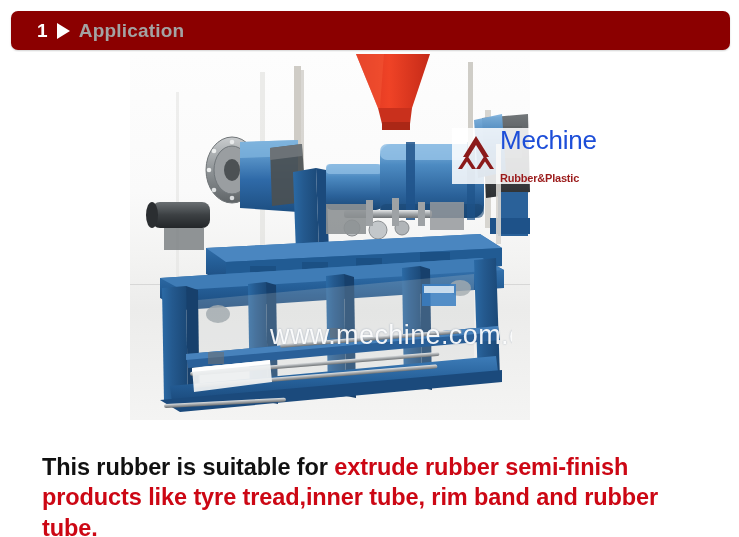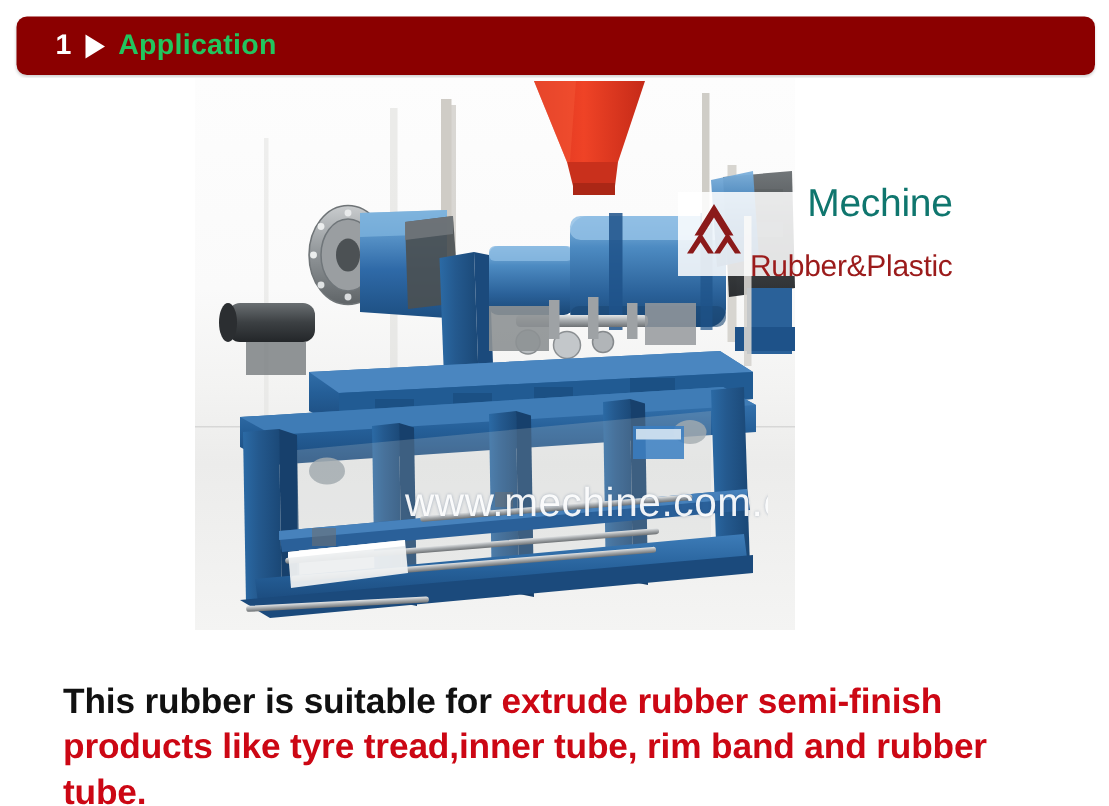--- a/index.html
+++ b/index.html
@@ -48,21 +48,21 @@
   .header-arrow {
     width: 0;
     height: 0;
     border-left: 13px solid #ffffff;
     border-top: 8px solid transparent;
     border-bottom: 8px solid transparent;
     margin: 0 9px 0 9px;
     display: inline-block;
   }
   .header-title {
-    color: #22c55e;
+    color: #a3a3a3;
     font-size: 19px;
     font-weight: bold;
     letter-spacing: 0.2px;
     line-height: 1;
   }
 
   
   .photo-area {
     position: absolute;
     left: 0;
@@ -128,30 +128,29 @@
     margin-right: 4px;
   }
   .logo-text {
     display: flex;
     flex-direction: column;
     justify-content: center;
     line-height: 1;
   }
   .logo-name {
     font-size: 26px;
-    color: #0f766e;
+    color: #1d4ed8;
     font-weight: normal;
     letter-spacing: -0.2px;
     line-height: 1.05;
-    text-align: right;
   }
   .logo-sub {
-    font-size: 20px;
+    font-size: 11px;
     color: #9b1b1b;
-    font-weight: normal;
+    font-weight: bold;
     letter-spacing: -0.2px;
     line-height: 1.15;
     margin-top: 18px;
   }
 
   
   .watermark {
     position: absolute;
     left: 270px;
     top: 268px;

